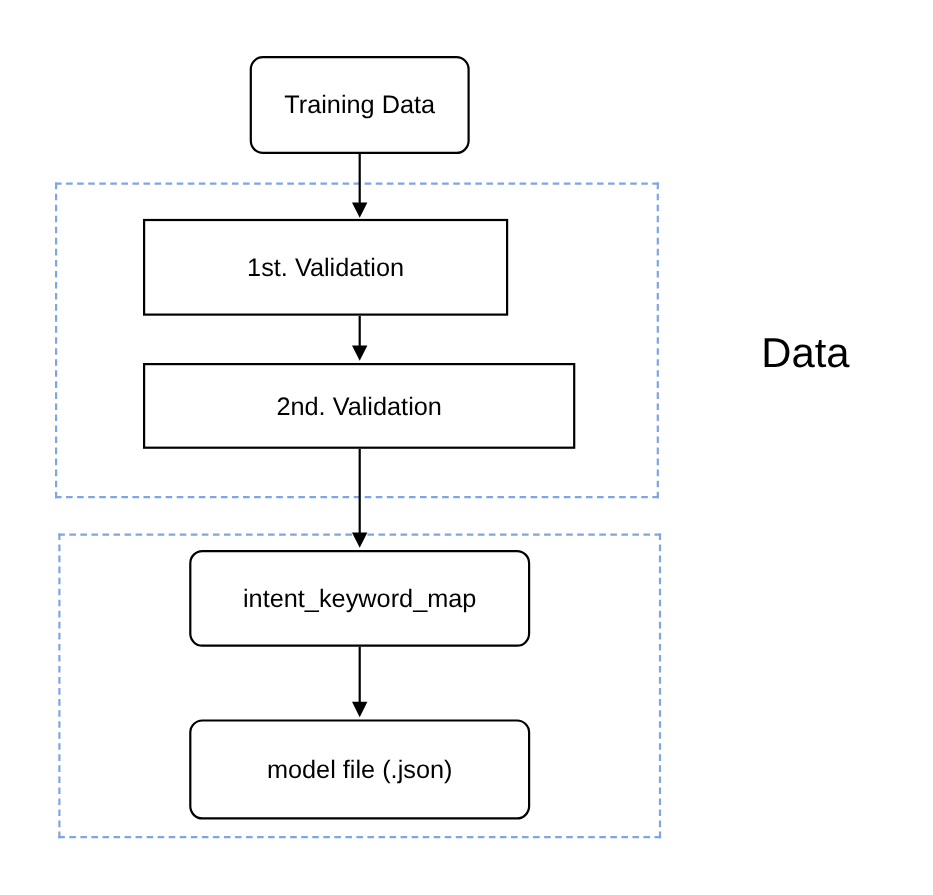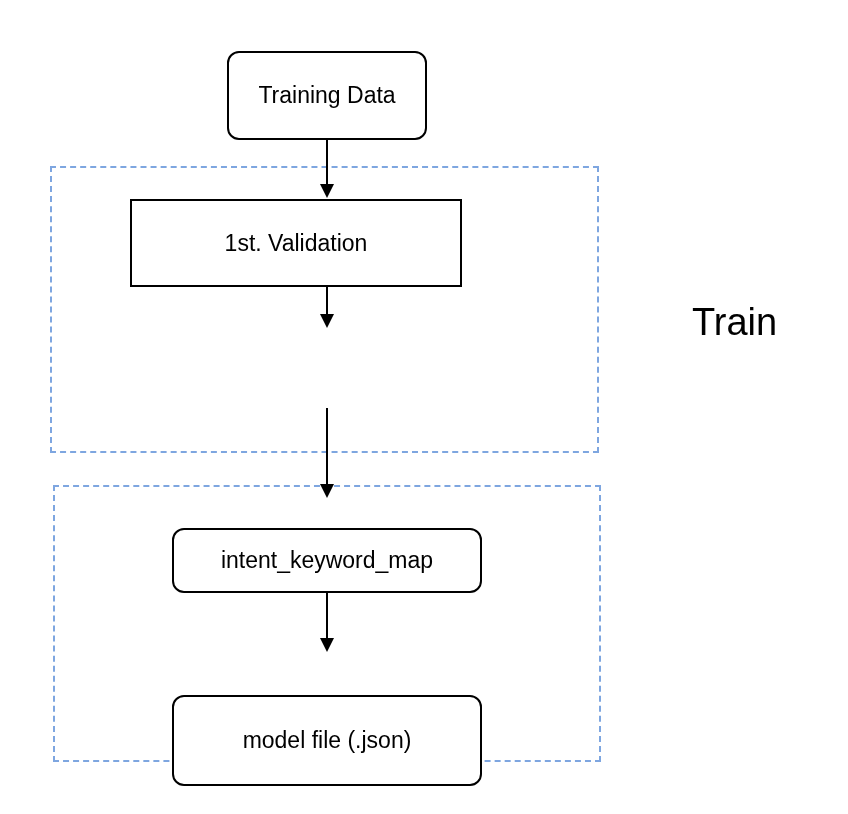--- a/index.html
+++ b/index.html
@@ -59,22 +59,22 @@
     border-left: 7px solid transparent;
     border-right: 7px solid transparent;
     border-top: 14px solid #000000;
     z-index: 2;
   }
 
   
   #node-training-data   { left: 227px; top:  51px; width: 200px; height: 89px; }
   #node-first-validation{ left: 130px; top: 199px; width: 332px; height: 88px; }
   #node-second-validation{ left: 130px; top: 330px; width: 393px; height: 78px; }
-  #node-intent-keyword-map{ left: 172px; top: 528px; width: 310px; height: 65px; justify-content: center; }
-  #node-model-file      { left: 172px; top: 654px; width: 310px; height: 91px; margin-top: 41px; }
+  #node-intent-keyword-map{ left: 172px; top: 500px; width: 310px; height: 88px; justify-content: center; }
+  #node-model-file      { left: 172px; top: 654px; width: 310px; height: 91px; }
 
   
   #group-train   { left: 50px; top: 166px; width: 549px; height: 287px; }
   #group-persist { left: 53px; top: 485px; width: 548px; height: 277px; }
   #label-train   { left: 692px; top: 303px; }
   #label-persist { left: 677px; top: 606px; }
 
   
   #arrow-1-line { left: 326px; top: 140px; height: 46px; }
   #arrow-1-head { left: 320px; top: 184px; }
@@ -84,32 +84,35 @@
   #arrow-3-head { left: 320px; top: 484px; }
   #arrow-4-line { left: 326px; top: 588px; height: 52px; }
   #arrow-4-head { left: 320px; top: 638px; }
 </style>
 </head>
 <body>
 
 <div class="canvas">
 
   <div class="group" id="group-train"></div>
-  <div class="group-label" id="label-train">Train</div>
+  <div class="group-label" id="label-train">Data</div>
 
   <div class="group" id="group-persist"></div>
 
   <div class="node rounded" id="node-training-data">
     <span>Training Data</span>
   </div>
 
   <div class="node" id="node-first-validation">
     <span>1st. Validation</span>
   </div>
 
+  <div class="node" id="node-second-validation">
+    <span>2nd. Validation</span>
+  </div>
 
   <div class="node rounded" id="node-intent-keyword-map">
     <span>intent_keyword_map</span>
   </div>
 
   <div class="node rounded" id="node-model-file">
     <span>model file (.json)</span>
   </div>
 
   <div class="arrow-line" id="arrow-1-line"></div>

